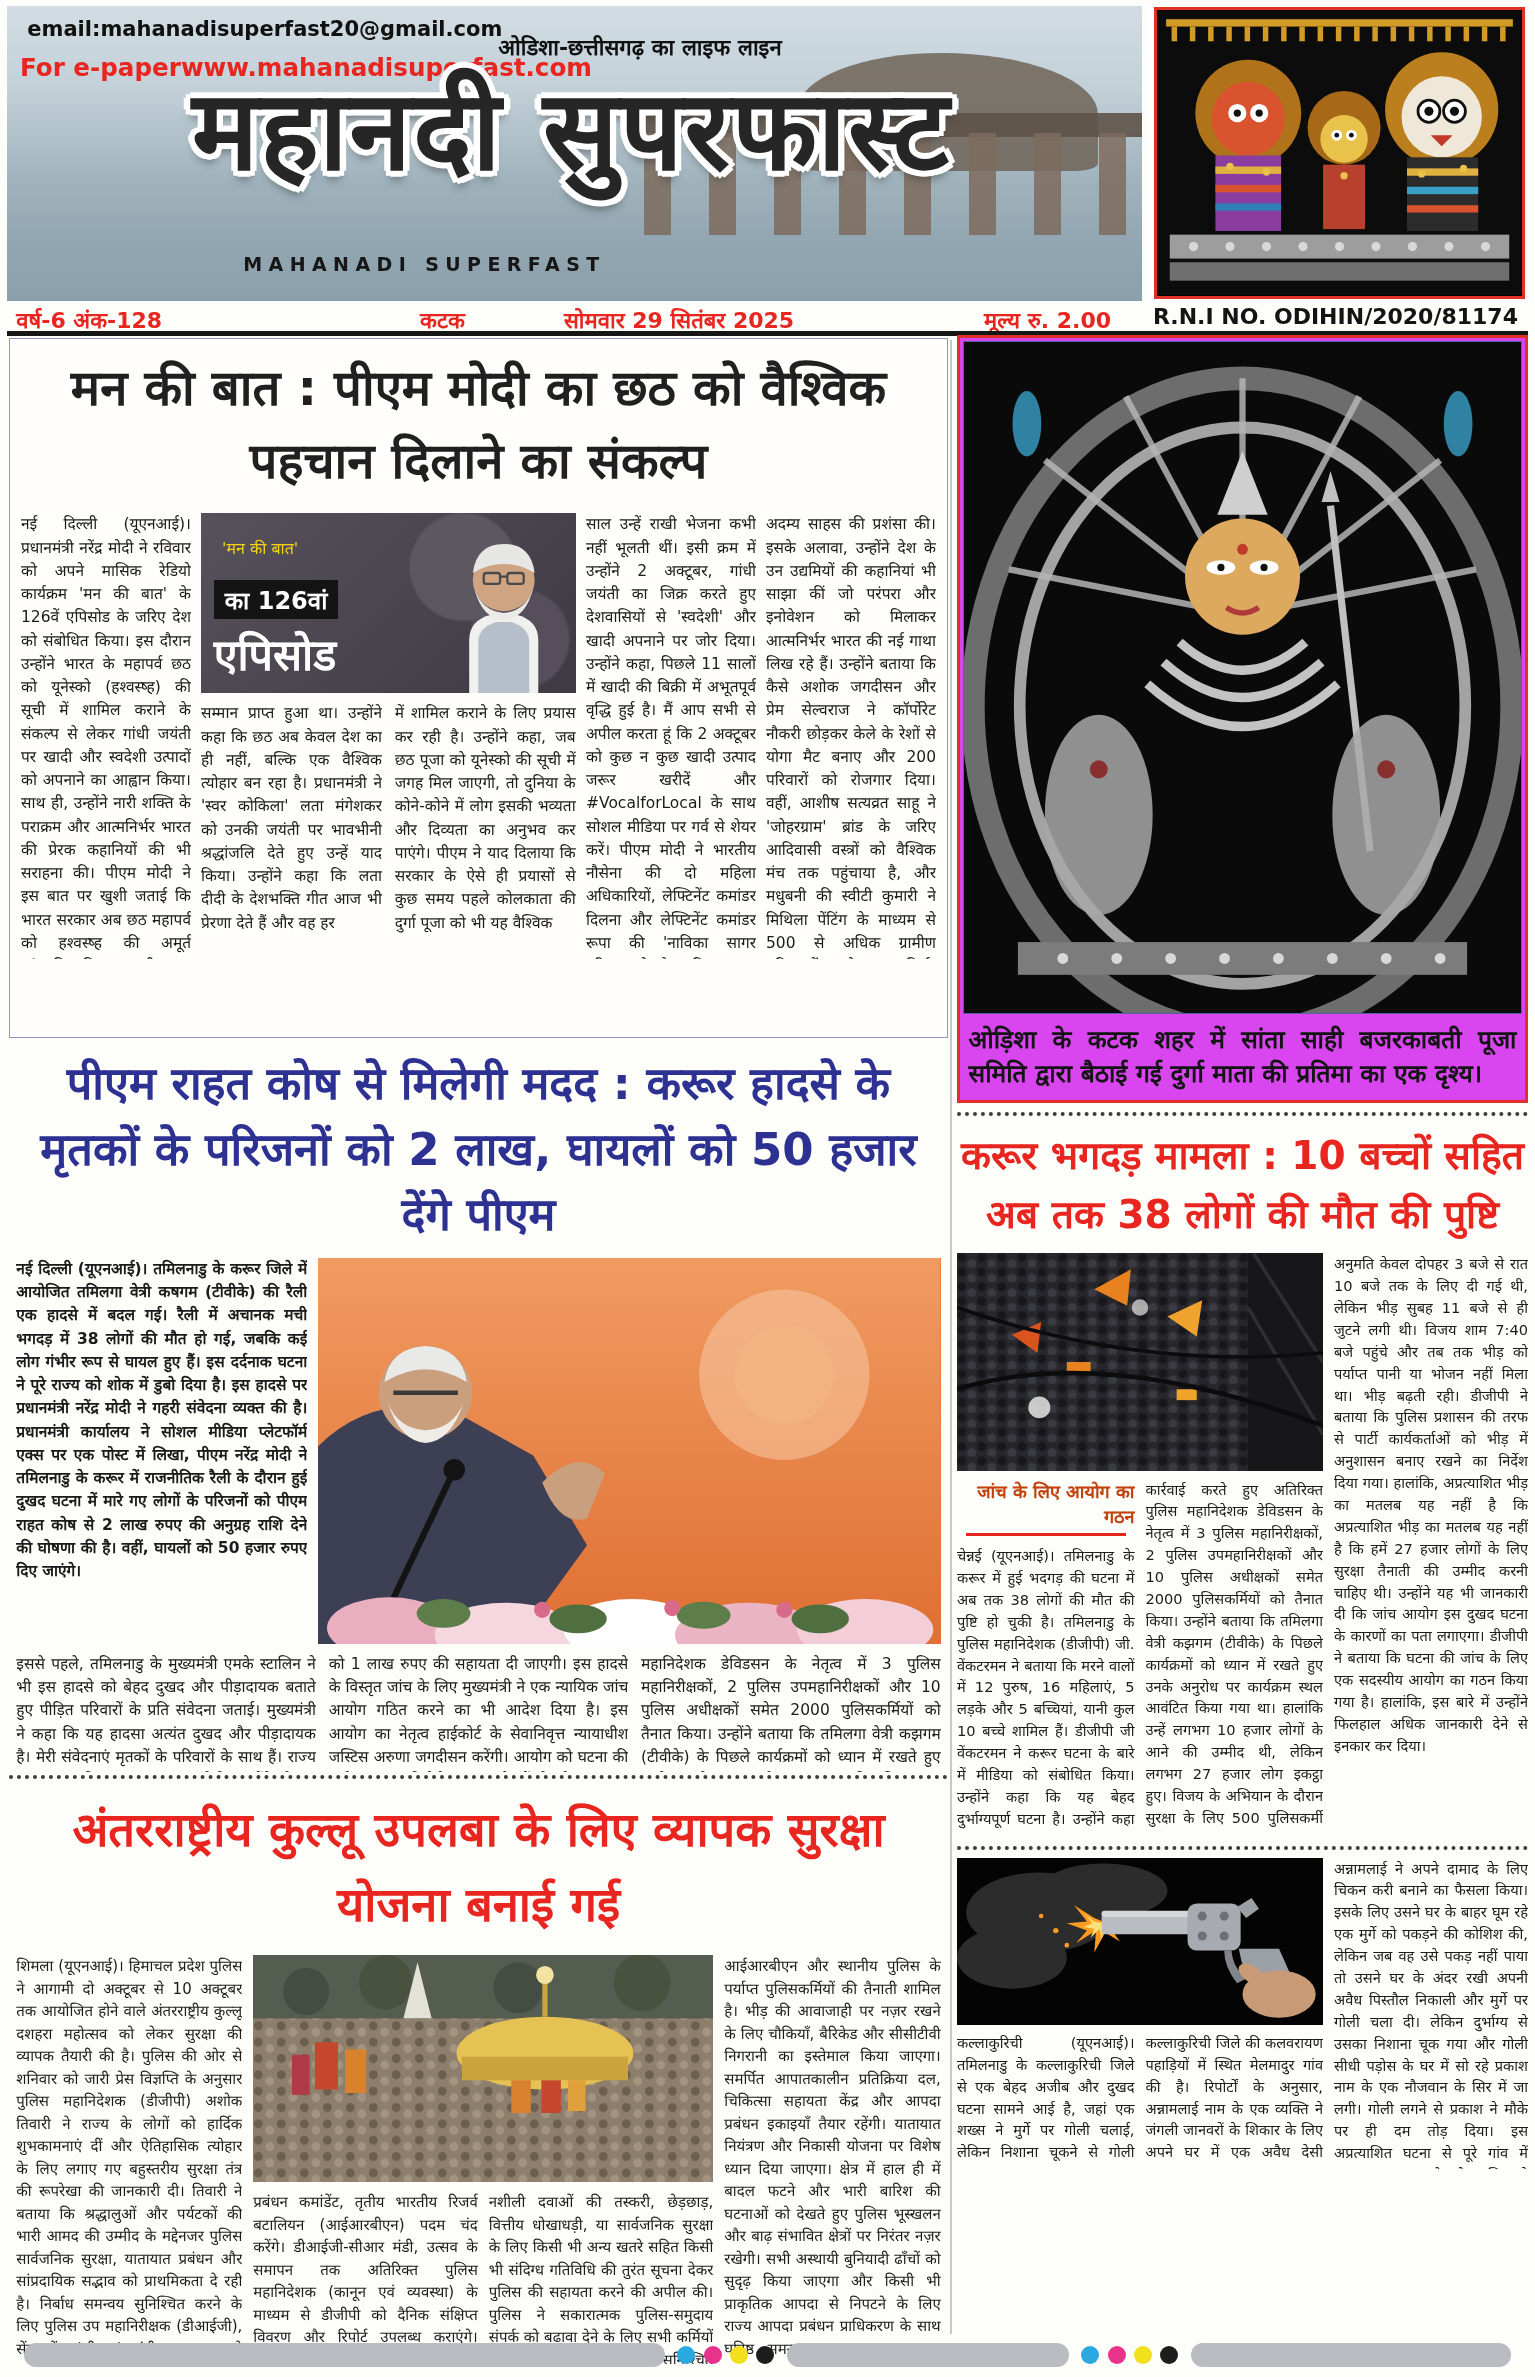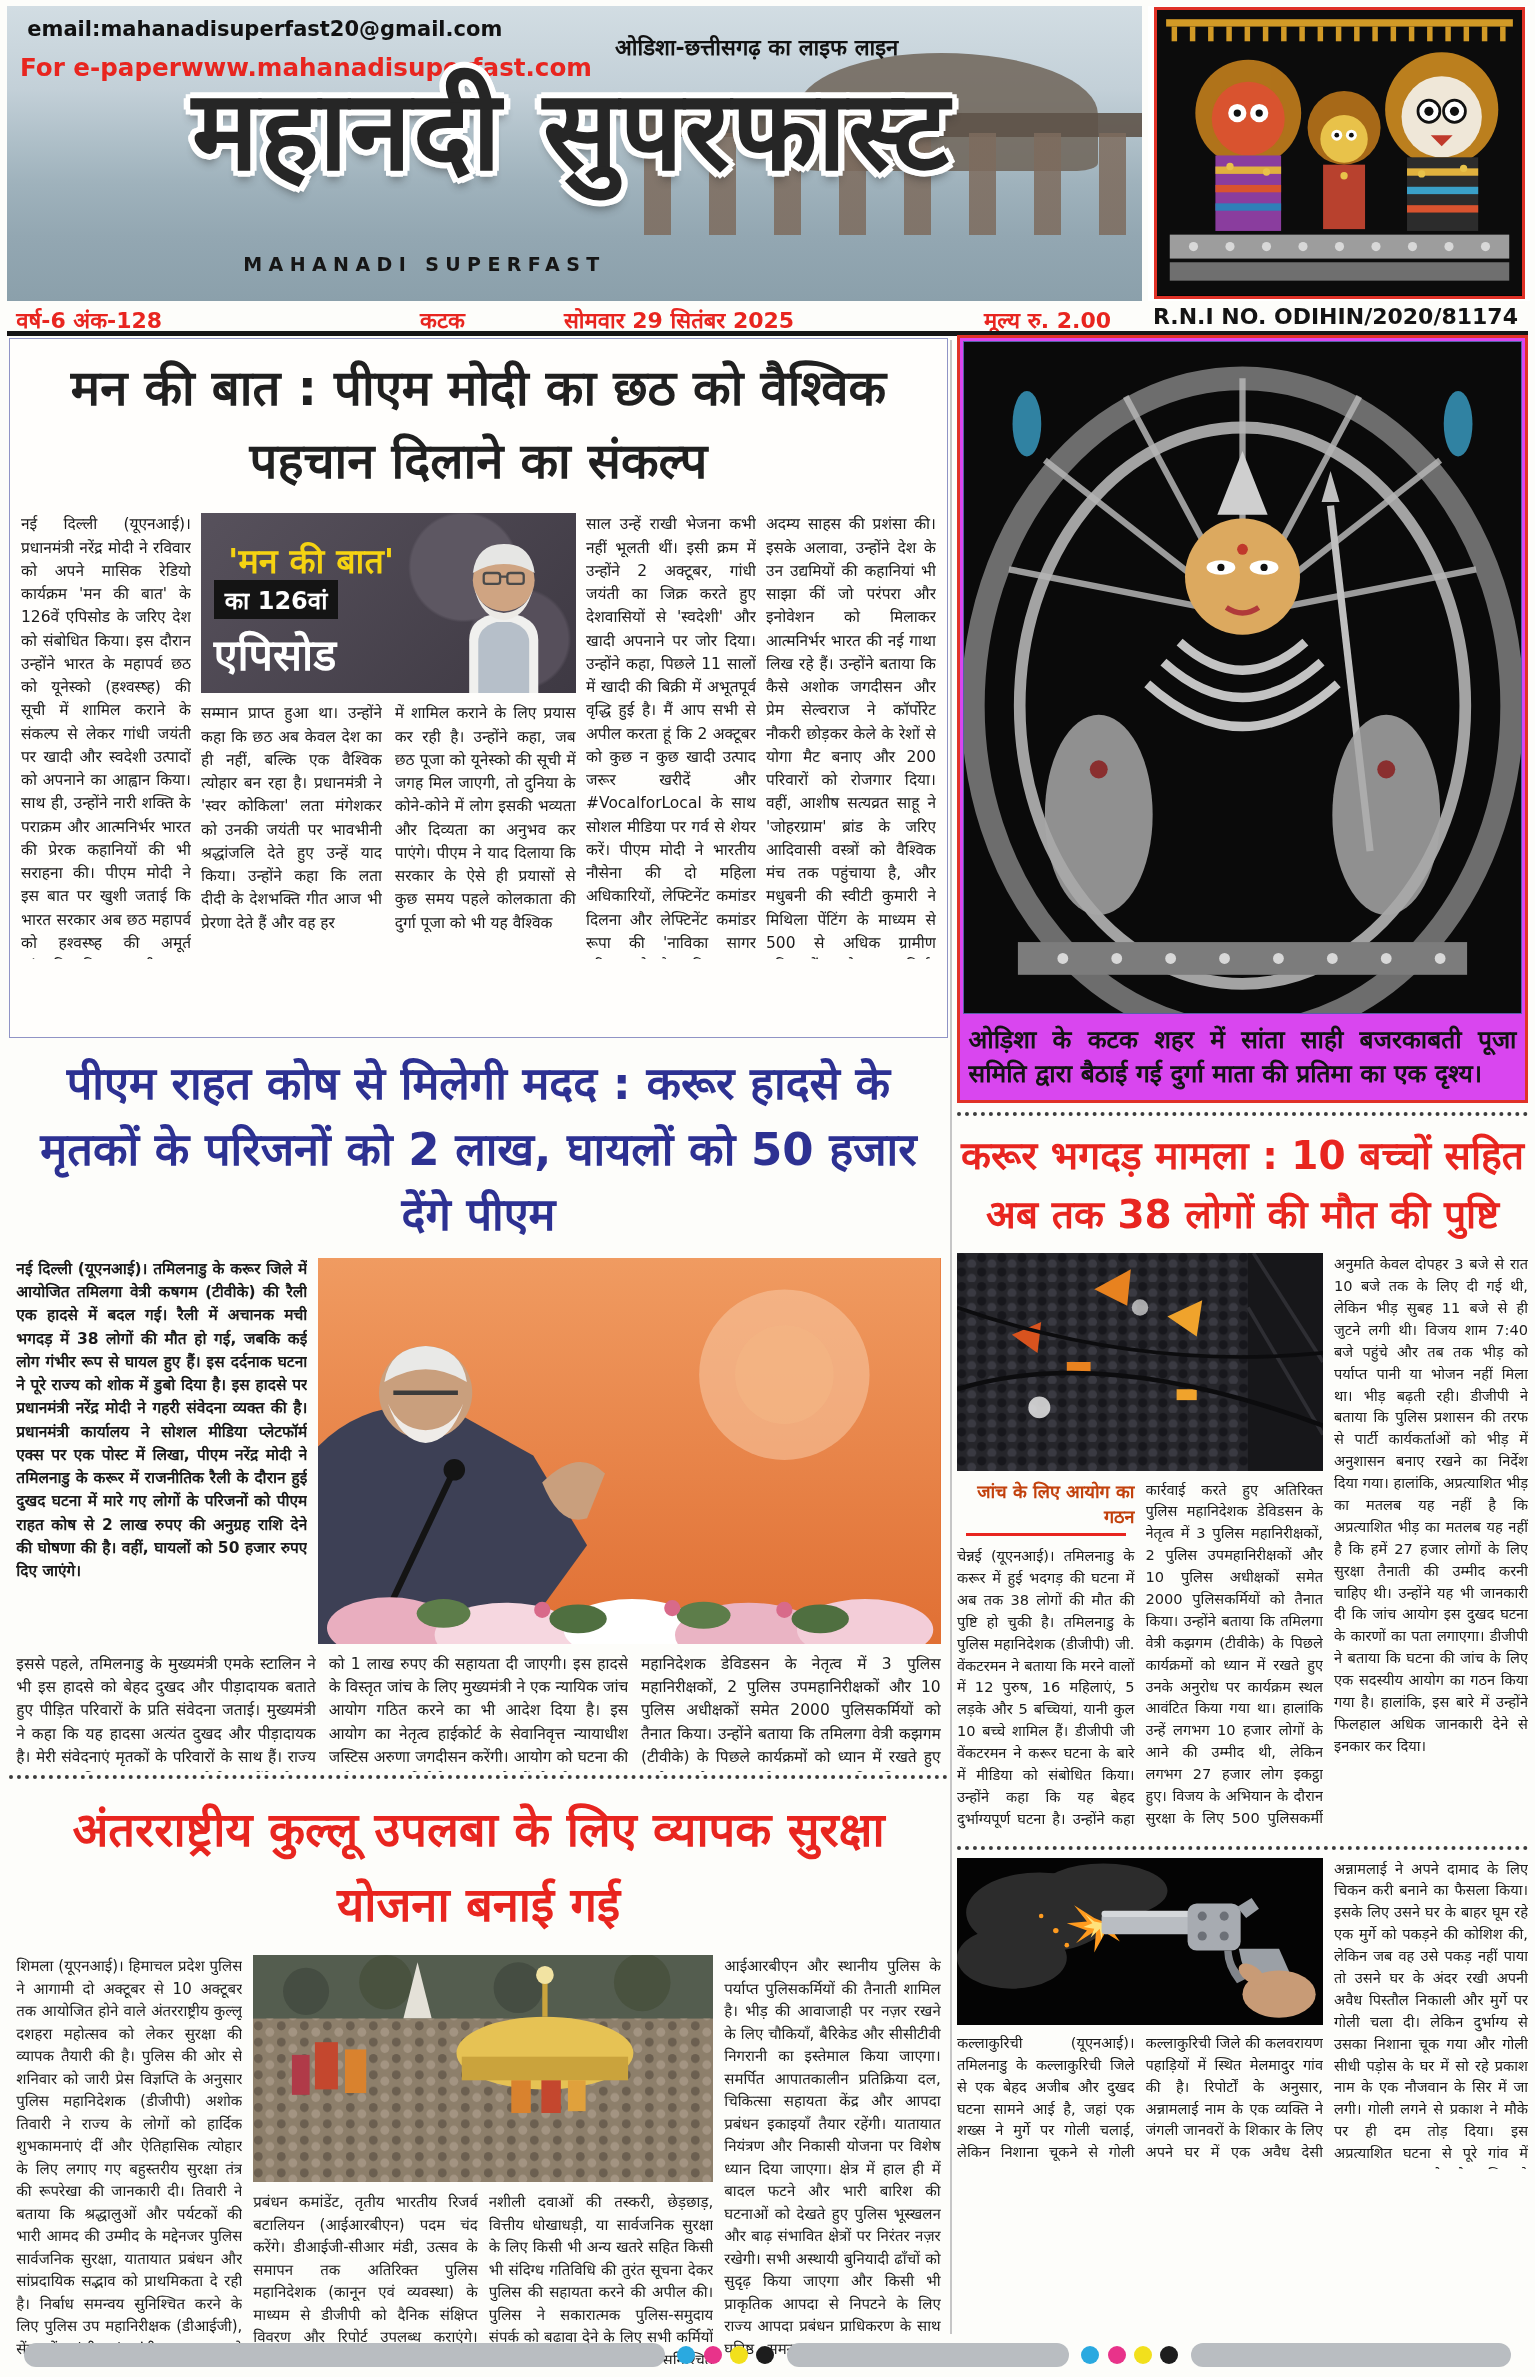--- a/index.html
+++ b/index.html
@@ -7,21 +7,21 @@
         font-family:"DejaVu Sans","Liberation Sans",sans-serif;color:#1b1b1b;}
   
   .header-photo{position:absolute;left:7.3px;top:5.5px;width:1135px;height:295px;overflow:hidden;
     background:linear-gradient(180deg,#d2dde3 0%,#c3d0d8 28%,#aebfc8 46%,#9fb2bc 60%,#93a7b2 78%,#8ba0ab 100%);}
   .hill{position:absolute;left:791px;top:47px;width:300px;height:118px;background:#6e6458;border-radius:55% 60% 8% 8%;opacity:.85;}
   .bridge-deck{position:absolute;left:637px;top:107px;width:498px;height:24px;background:#5e5349;opacity:.9;}
   .bridge-piers{position:absolute;left:637px;top:127px;width:498px;height:102px;
     background:repeating-linear-gradient(90deg,#7d6b5d 0 27px,rgba(0,0,0,0) 27px 65px);opacity:.85;}
   .email-line{position:absolute;left:20px;top:11px;font-size:21px;font-weight:700;color:#111;}
   .epaper-line{position:absolute;left:12.7px;top:47px;font-size:24.6px;font-weight:700;color:#e8251f;}
-  .tagline{position:absolute;left:491px;top:25.5px;width:400px;text-align:right;font-size:22px;font-weight:700;color:#111;}
+  .tagline{position:absolute;left:491px;top:25.5px;width:400px;text-align:left;font-size:22px;font-weight:700;color:#111;}
   .masthead{position:absolute;left:82px;top:44px;width:964px;margin:0;text-align:center;
     font-size:111px;font-weight:800;color:#262626;letter-spacing:1.8px;
     text-shadow:-4.5px -4.5px 0 #fff,4.5px -4.5px 0 #fff,-4.5px 4.5px 0 #fff,4.5px 4.5px 0 #fff,-6.4px 0 0 #fff,6.4px 0 0 #fff,0 -6.4px 0 #fff,0 6.4px 0 #fff,0 9px 9px rgba(40,40,40,.45);}
   .mast-sub{position:absolute;left:236px;top:247px;font-size:19px;font-weight:700;letter-spacing:6.4px;color:#161616;}
   .deity-frame{position:absolute;left:1148px;top:5.5px;width:382px;height:295px;background:#fff;}
   .deity-box{position:absolute;left:5.5px;top:1.8px;right:5.5px;bottom:1.8px;border:3.6px solid #e03127;background:#000;}
   .deity-box svg{width:100%;height:100%;display:block;}
   
   .dateline{position:absolute;left:9px;top:304px;width:1519px;height:24px;font-size:22px;font-weight:700;color:#e8251f;}
   .dl-edition{position:absolute;left:7.3px;}
@@ -39,21 +39,21 @@
   .article1{position:absolute;left:9px;top:338px;width:939px;height:700px;border:0.9px solid #9094c6;box-sizing:border-box;background:#fffefc;}
   .a1-headline{padding:12.7px 22px 3.6px;text-align:center;font-size:49px;line-height:1.5;font-weight:800;color:#202020;}
   .kicker{margin:5.5px 12.7px 1.8px;background:#e8332a;color:#fff;text-align:center;font-size:30px;font-weight:700;padding:6.4px 0;}
   .a1body{display:flex;gap:10px;padding:11px 11px 0;height:457px;box-sizing:border-box;}
   .a1body .col{width:179px;font-size:15.5px;}
   .a1mid{width:375px;flex:none;}
   .mkb-photo{position:relative;height:180px;background:
       radial-gradient(circle at 70% 30%,#5d5762 0 18%,rgba(0,0,0,0) 19%),
       radial-gradient(circle at 85% 70%,#564f5b 0 14%,rgba(0,0,0,0) 15%),
       linear-gradient(135deg,#57515c,#3e3943);overflow:hidden;margin-bottom:9px;}
-  .mkb-l1{position:absolute;left:27px;top:24px;color:#f5d312;font-size:34px;font-weight:700;}
+  .mkb-l1{position:absolute;left:21px;top:24px;color:#f5d312;font-size:16px;font-weight:400;}
   .mkb-l2{position:absolute;left:12.7px;top:67px;background:#141414;color:#fff;font-size:24px;font-weight:700;padding:2.7px 11px;}
   .mkb-l3{position:absolute;left:12.7px;top:111px;color:#fff;font-size:43px;font-weight:800;}
   .mkb-photo svg{position:absolute;right:0;top:0;height:100%;}
   .a1midcols{display:flex;gap:12.7px;height:262px;}
   .a1midcols .col{width:181px;font-size:15.5px;}
   
   .article2{position:absolute;left:9px;top:1044px;width:939px;height:728px;overflow:hidden;}
   .a2-headline{padding:7.3px 9px 1.8px;text-align:center;font-size:45px;line-height:1.45;font-weight:800;color:#2d3192;}
   .a2row1{display:flex;gap:11px;padding:9px 7.3px 0;height:395px;box-sizing:border-box;font-weight:bold;}
   .a2row1 .col{width:291px;font-size:15.5px;flex:none;}

